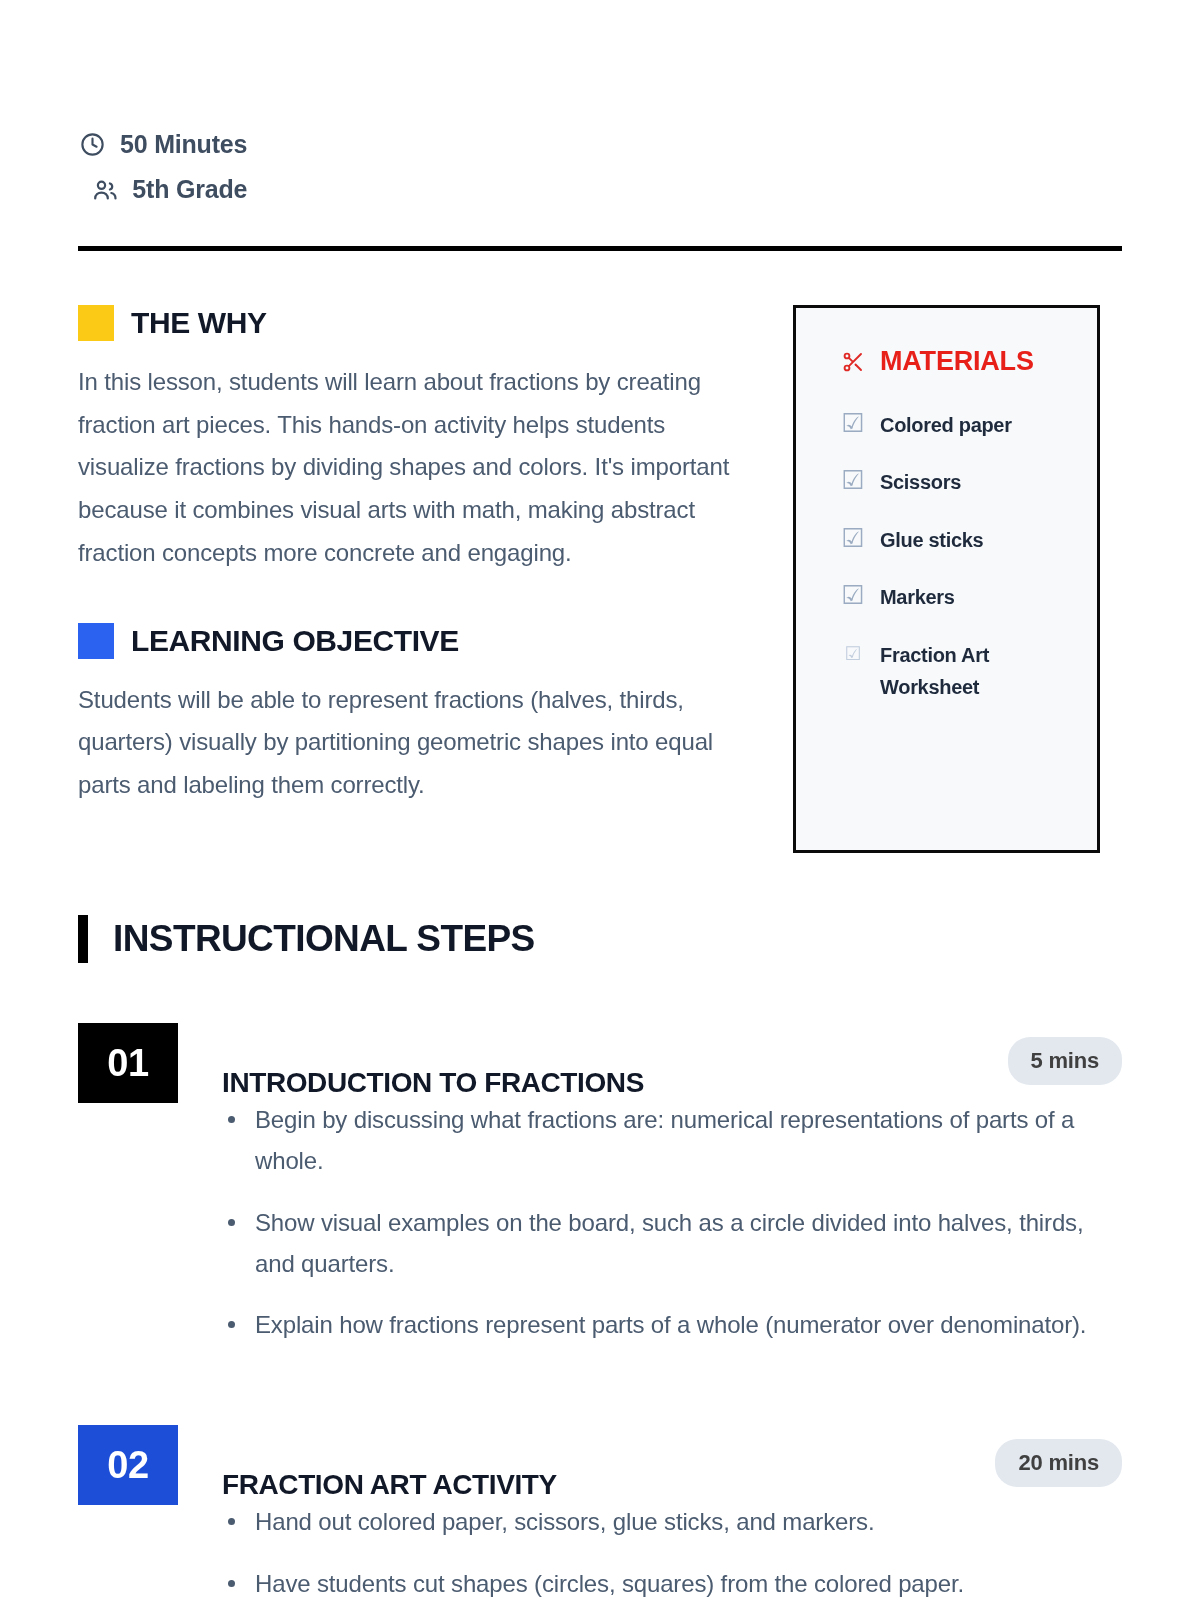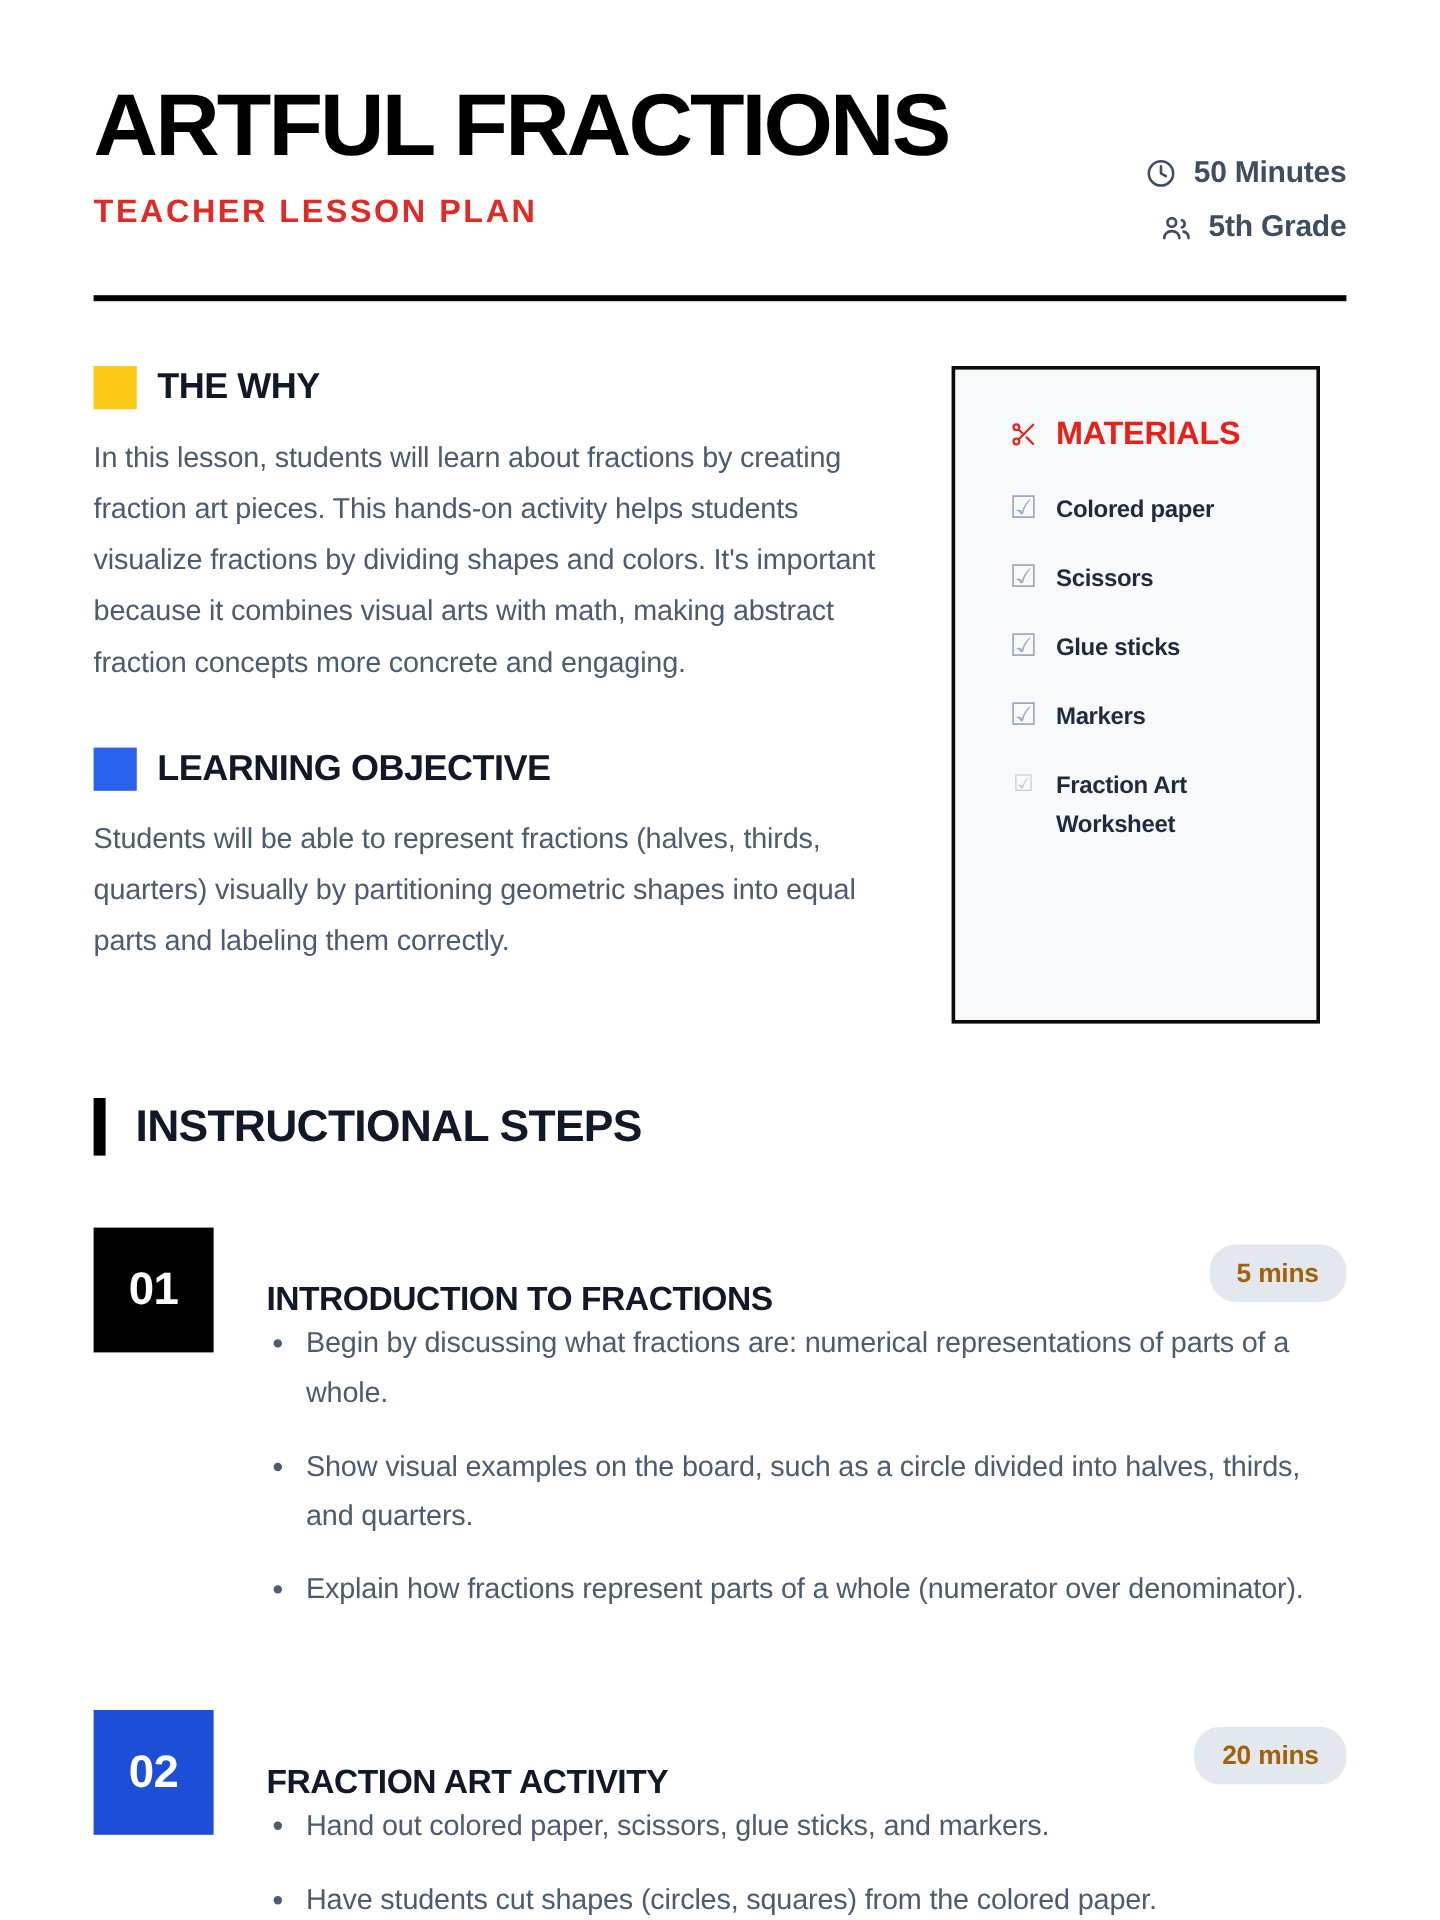--- a/index.html
+++ b/index.html
@@ -233,21 +233,21 @@
   }
 
   .step {
     display: flex;
     align-items: flex-start;
     margin-top: 60px;
   }
 
   .step-badge {
     width: 100px;
-    height: 104px;
+    height: 80px;
     flex: 0 0 100px;
     display: flex;
     align-items: center;
     justify-content: center;
     color: #ffffff;
     font-size: 38px;
     font-weight: 700;
     letter-spacing: -0.5px;
   }
 
@@ -273,21 +273,21 @@
     text-transform: uppercase;
     margin-top: 44px;
   }
 
   .step-time {
     background: #e3e8ef;
     border-radius: 22px;
     padding: 11px 23px;
     font-size: 22px;
     font-weight: 700;
-    color: #a16207;
+    color: #404040;
     letter-spacing: -0.2px;
     white-space: nowrap;
     flex: 0 0 auto;
   }
 
   .step-bullets {
     list-style: none;
   }
 
   .step-bullets li {
@@ -310,24 +310,20 @@
     border-radius: 50%;
     background: #4b5b70;
   }
 </style>
 </head>
 <body>
 
 <div class="page">
 
   <div class="header">
-    <div class="header-left">
-      <div class="doc-title">ARTFUL FRACTIONS</div>
-      <div class="doc-subtitle">TEACHER LESSON PLAN</div>
-    </div>
 
     <div class="header-meta">
       <div class="meta-row">
         <span class="meta-icon">
           <svg width="27" height="27" viewBox="0 0 24 24" fill="none" stroke="currentColor" stroke-width="1.9" stroke-linecap="round" stroke-linejoin="round">
             <circle cx="12" cy="12" r="9"></circle>
             <polyline points="12,6.8 12,12 15.6,14"></polyline>
           </svg>
         </span>
         <span>50 Minutes</span>

